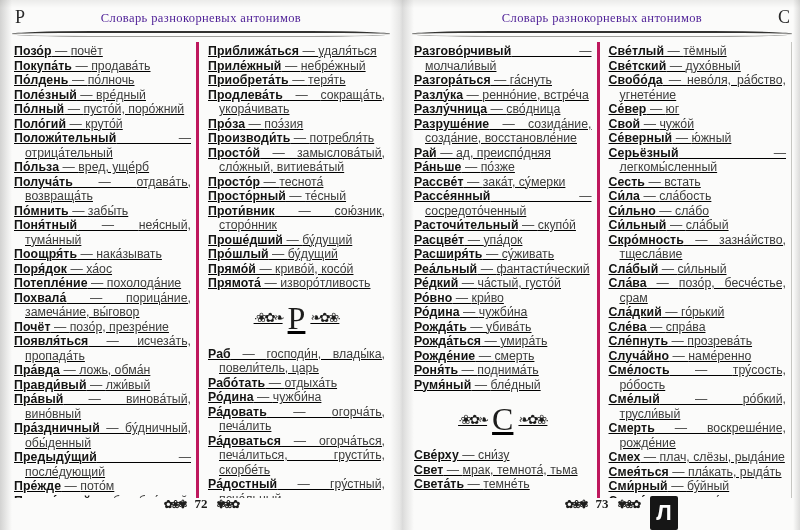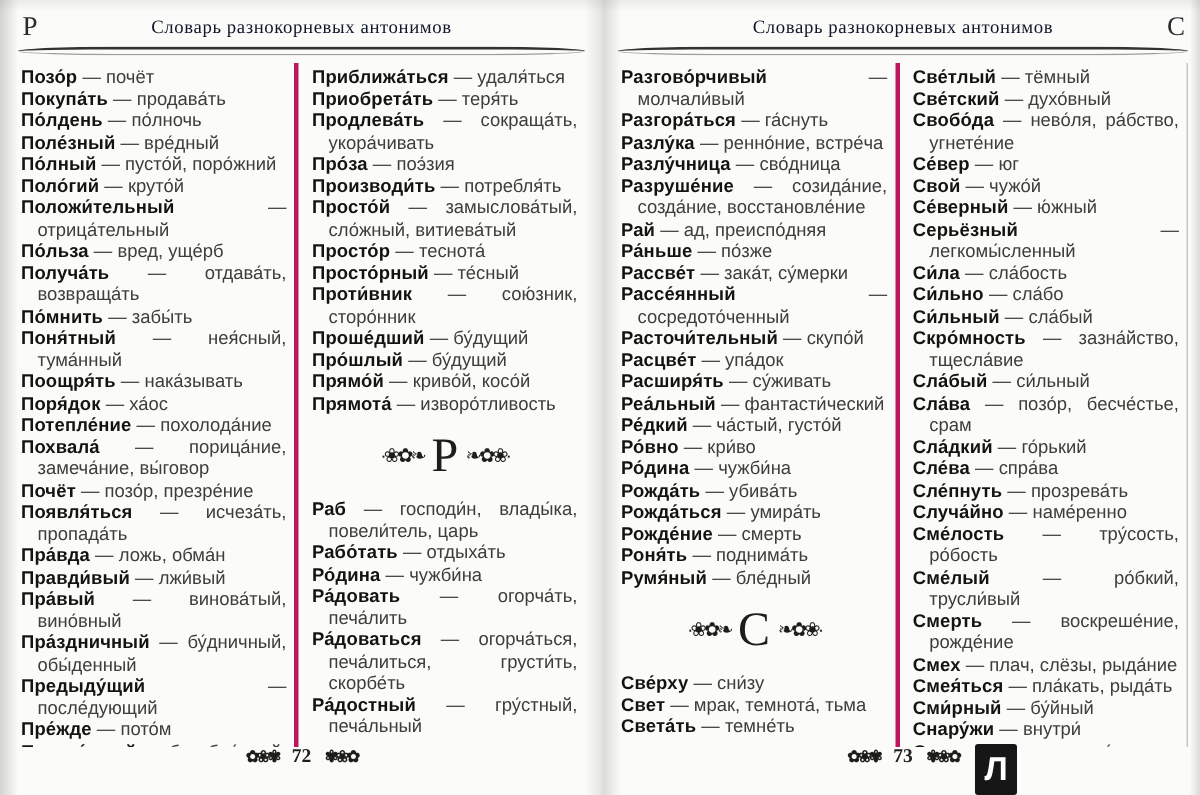--- a/index.html
+++ b/index.html
@@ -34,32 +34,32 @@
 
   .page-header { position:relative; height:24px; }
   .corner-letter {
     position:absolute; top:1px;
     font-family:"Liberation Serif", serif; font-size:18px; color:#2a2a2a;
   }
   .page-left  .corner-letter { left:3px; }
   .page-right .corner-letter { right:2px; }
   .header-title {
     display:block; text-align:center; padding-top:5px;
-    font-family:"Liberation Serif", serif; font-size:12.5px; color:#0f172a;
+    font-family:"Liberation Serif", serif; font-size:12.5px; color:#4c1d95;
     letter-spacing:0.4px;
   }
   .header-rule {
     height:3px; margin-top:1px;
     border-top:2px solid #333331;
     border-bottom:1px solid #9d9d9a;
     border-radius:50% / 120%;
   }
 
   .columns { display:flex; height:456px; margin-top:5px; overflow:hidden; }
-  .col { flex:1; min-width:0; padding:2px 5px 0 2px; }
+  .col { flex:1; min-width:0; padding:2px 5px 0 2px;text-decoration:underline; }
   .col + .col { border-left:3px solid #be185d; padding-left:9px; }
   .page-right .columns { border-right:1px solid #c6c6c2; }
 
   .entry {
     font-size:12.3px; line-height:14.5px; color:#3d3d3c;
     text-align:justify; padding-left:11px; text-indent:-11px;
   }
   .entry .head { font-weight:bold; color:#131312; letter-spacing:0.1px; }
 
   .section-head {
@@ -122,20 +122,21 @@
           <div class="entry"><span class="head">Пра́вда</span><span class="sep"> — </span><span class="tail">ложь, обма́н</span></div>
           <div class="entry"><span class="head">Правди́вый</span><span class="sep"> — </span><span class="tail">лжи́вый</span></div>
           <div class="entry"><span class="head">Пра́вый</span><span class="sep"> — </span><span class="tail">винова́тый, вино́вный</span></div>
           <div class="entry"><span class="head">Пра́здничный</span><span class="sep"> — </span><span class="tail">бу́дничный, обы́денный</span></div>
           <div class="entry"><span class="head">Предыду́щий</span><span class="sep"> — </span><span class="tail">после́дующий</span></div>
           <div class="entry"><span class="head">Пре́жде</span><span class="sep"> — </span><span class="tail">пото́м</span></div>
           <div class="entry"><span class="head">Прекра́сный</span><span class="sep"> — </span><span class="tail">безобра́зный, отврати́тельный, ужа́сный</span></div>
         </div>
       <div class="col">
           <div class="entry"><span class="head">Приближа́ться</span><span class="sep"> — </span><span class="tail">удаля́ться</span></div>
+          <div class="entry"><span class="head">Приле́жный</span><span class="sep"> — </span><span class="tail">небре́жный</span></div>
           <div class="entry"><span class="head">Приобрета́ть</span><span class="sep"> — </span><span class="tail">теря́ть</span></div>
           <div class="entry"><span class="head">Продлева́ть</span><span class="sep"> — </span><span class="tail">сокраща́ть, укора́чивать</span></div>
           <div class="entry"><span class="head">Про́за</span><span class="sep"> — </span><span class="tail">поэ́зия</span></div>
           <div class="entry"><span class="head">Производи́ть</span><span class="sep"> — </span><span class="tail">потребля́ть</span></div>
           <div class="entry"><span class="head">Просто́й</span><span class="sep"> — </span><span class="tail">замыслова́тый, сло́жный, витиева́тый</span></div>
           <div class="entry"><span class="head">Просто́р</span><span class="sep"> — </span><span class="tail">теснота́</span></div>
           <div class="entry"><span class="head">Просто́рный</span><span class="sep"> — </span><span class="tail">те́сный</span></div>
           <div class="entry"><span class="head">Проти́вник</span><span class="sep"> — </span><span class="tail">сою́зник, сторо́нник</span></div>
           <div class="entry"><span class="head">Проше́дший</span><span class="sep"> — </span><span class="tail">бу́дущий</span></div>
           <div class="entry"><span class="head">Про́шлый</span><span class="sep"> — </span><span class="tail">бу́дущий</span></div>
@@ -202,20 +203,21 @@
           <div class="entry"><span class="head">Света́ть</span><span class="sep"> — </span><span class="tail">темне́ть</span></div>
         </div>
       <div class="col">
           <div class="entry"><span class="head">Све́тлый</span><span class="sep"> — </span><span class="tail">тёмный</span></div>
           <div class="entry"><span class="head">Све́тский</span><span class="sep"> — </span><span class="tail">духо́вный</span></div>
           <div class="entry"><span class="head">Свобо́да</span><span class="sep"> — </span><span class="tail">нево́ля, ра́бство, угнете́ние</span></div>
           <div class="entry"><span class="head">Се́вер</span><span class="sep"> — </span><span class="tail">юг</span></div>
           <div class="entry"><span class="head">Свой</span><span class="sep"> — </span><span class="tail">чужо́й</span></div>
           <div class="entry"><span class="head">Се́верный</span><span class="sep"> — </span><span class="tail">ю́жный</span></div>
           <div class="entry"><span class="head">Серьёзный</span><span class="sep"> — </span><span class="tail">легкомы́сленный</span></div>
+          <div class="entry"><span class="head">Сесть</span><span class="sep"> — </span><span class="tail">встать</span></div>
           <div class="entry"><span class="head">Си́ла</span><span class="sep"> — </span><span class="tail">сла́бость</span></div>
           <div class="entry"><span class="head">Си́льно</span><span class="sep"> — </span><span class="tail">сла́бо</span></div>
           <div class="entry"><span class="head">Си́льный</span><span class="sep"> — </span><span class="tail">сла́бый</span></div>
           <div class="entry"><span class="head">Скро́мность</span><span class="sep"> — </span><span class="tail">зазна́йство, тщесла́вие</span></div>
           <div class="entry"><span class="head">Сла́бый</span><span class="sep"> — </span><span class="tail">си́льный</span></div>
           <div class="entry"><span class="head">Сла́ва</span><span class="sep"> — </span><span class="tail">позо́р, бесче́стье, срам</span></div>
           <div class="entry"><span class="head">Сла́дкий</span><span class="sep"> — </span><span class="tail">го́рький</span></div>
           <div class="entry"><span class="head">Сле́ва</span><span class="sep"> — </span><span class="tail">спра́ва</span></div>
           <div class="entry"><span class="head">Сле́пнуть</span><span class="sep"> — </span><span class="tail">прозрева́ть</span></div>
           <div class="entry"><span class="head">Случа́йно</span><span class="sep"> — </span><span class="tail">наме́ренно</span></div>

